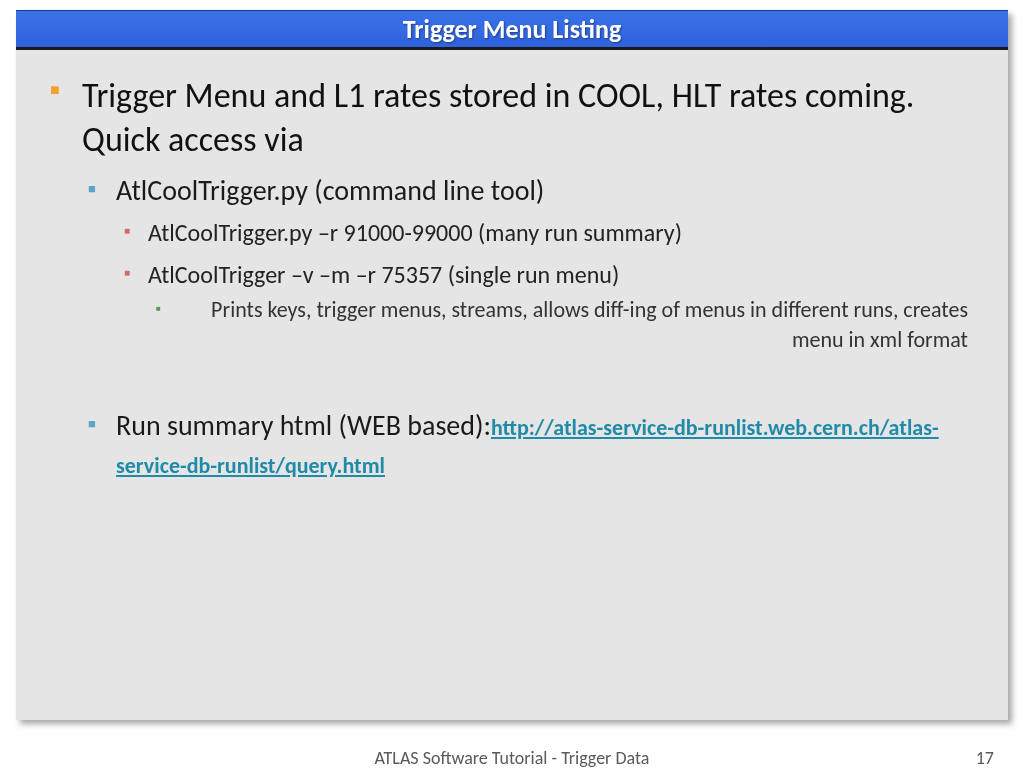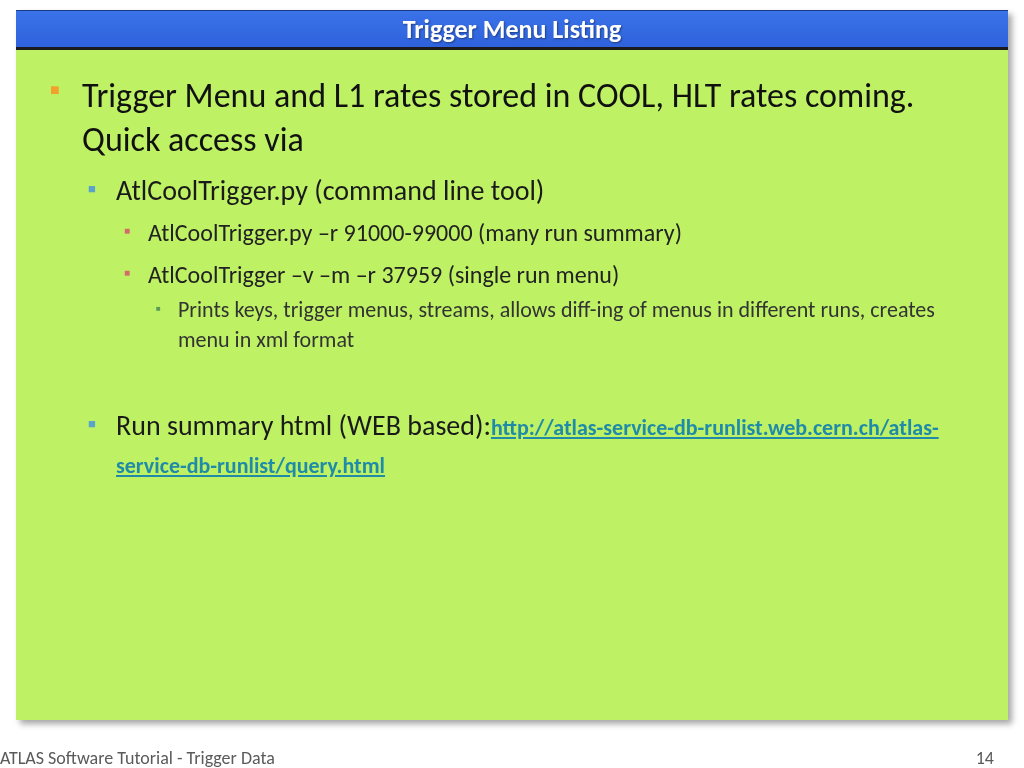--- a/index.html
+++ b/index.html
@@ -8,21 +8,21 @@
     height: 768px;
     background: #ffffff;
     font-family: "Segoe UI", "Candara", "Calibri", sans-serif;
     position: relative;
     overflow: hidden;
   }
   .slide {
     position: absolute;
     top: 10px; left: 16px;
     width: 992px; height: 710px;
-    background: #bef264;
+    background: #e5e5e5;
     box-shadow: 4px 4px 6px rgba(0,0,0,0.35);
   }
   .title-bar {
     width: 100%;
     height: 40px;
     background: linear-gradient(#3a72e8, #2f62dd);
     border-top: 1px solid #1a3a88;
     border-bottom: 3px solid #1a1a1a;
     display: flex;
     align-items: center;
@@ -41,72 +41,72 @@
   ul { list-style: none; }
   .lvl1 > li { padding-left: 38px; position: relative; font-size: 34px; line-height: 1.3; margin-bottom: 8px; color:#111;}
   .lvl1 > li::before { content: "■"; position: absolute; left: 6px; top: 6px; font-size: 16px; color: #f2a12d; }
   .lvl2 { margin-top: 10px; }
   .lvl2 > li { padding-left: 34px; position: relative; font-size: 28px; line-height: 1.35; margin-bottom: 8px; color:#1a1a1a;}
   .lvl2 > li::before { content: "■"; position: absolute; left: 6px; top: 8px; font-size: 13px; color: #5aa3c9; }
   .lvl3 { margin-top: 6px; }
   .lvl3 > li { padding-left: 32px; position: relative; font-size: 24px; line-height: 1.4; margin-bottom: 8px; color:#222;}
   .lvl3 > li::before { content: "■"; position: absolute; left: 8px; top: 8px; font-size: 10px; color: #d46a6a; }
   .lvl4 { margin-top: 4px; }
-  .lvl4 > li { padding-left: 30px; position: relative; font-size: 22px; line-height: 1.35; margin-bottom: 24px; color:#333;}
+  .lvl4 > li { padding-left: 30px; position: relative; font-size: 22px; line-height: 1.35; margin-bottom: 24px; color:#333;text-align:right;}
   .lvl4 > li::before { content: "■"; position: absolute; left: 8px; top: 8px; font-size: 8px; color: #5a9a5a; }
   .gap { height: 28px; }
   .link {
     color: #1f8ba8;
     text-decoration: underline;
     font-size: 22px;
     font-weight: 600;
   }
   .footer {
     position: absolute;
     bottom: 10px;
     width: 1024px;
     left: 0;
     display: flex;
     align-items: center;
     font-size: 18px;
     color: #5a5a5a;
   }
-  .footer-center { position: absolute; width: 100%; text-align: left; }
+  .footer-center { position: absolute; width: 100%; text-align: center; }
   .footer-right { position: absolute; right: 30px; }
 </style>
 </head>
 <body>
 
 <div class="slide">
   <div class="title-bar">
     <span>Trigger Menu Listing</span>
   </div>
   <div class="content">
     <ul class="lvl1">
       <li>
         <span>Trigger Menu and L1 rates stored in COOL, HLT rates coming. Quick access via</span>
         <ul class="lvl2">
           <li>
             <span>AtlCoolTrigger.py (command line tool)</span>
             <ul class="lvl3">
               <li>AtlCoolTrigger.py –r 91000-99000 (many run summary)</li>
               <li>
-                <span>AtlCoolTrigger –v –m –r 37959 (single run menu)</span>
+                <span>AtlCoolTrigger –v –m –r 75357 (single run menu)</span>
                 <ul class="lvl4">
                   <li>Prints keys, trigger menus, streams, allows diff-ing of menus in different runs, creates menu in xml format</li>
                 </ul>
               </li>
             </ul>
           </li>
           <div class="gap"></div>
           <li>
             <span>Run summary html (WEB based):</span><a class="link">http://atlas-service-db-runlist.web.cern.ch/atlas-service-db-runlist/query.html</a>
           </li>
         </ul>
       </li>
     </ul>
   </div>
 </div>
 
 <div class="footer">
   <div class="footer-center">ATLAS Software Tutorial - Trigger Data</div>
-  <div class="footer-right">14</div>
+  <div class="footer-right">17</div>
 </div>
 
 </body></html>

